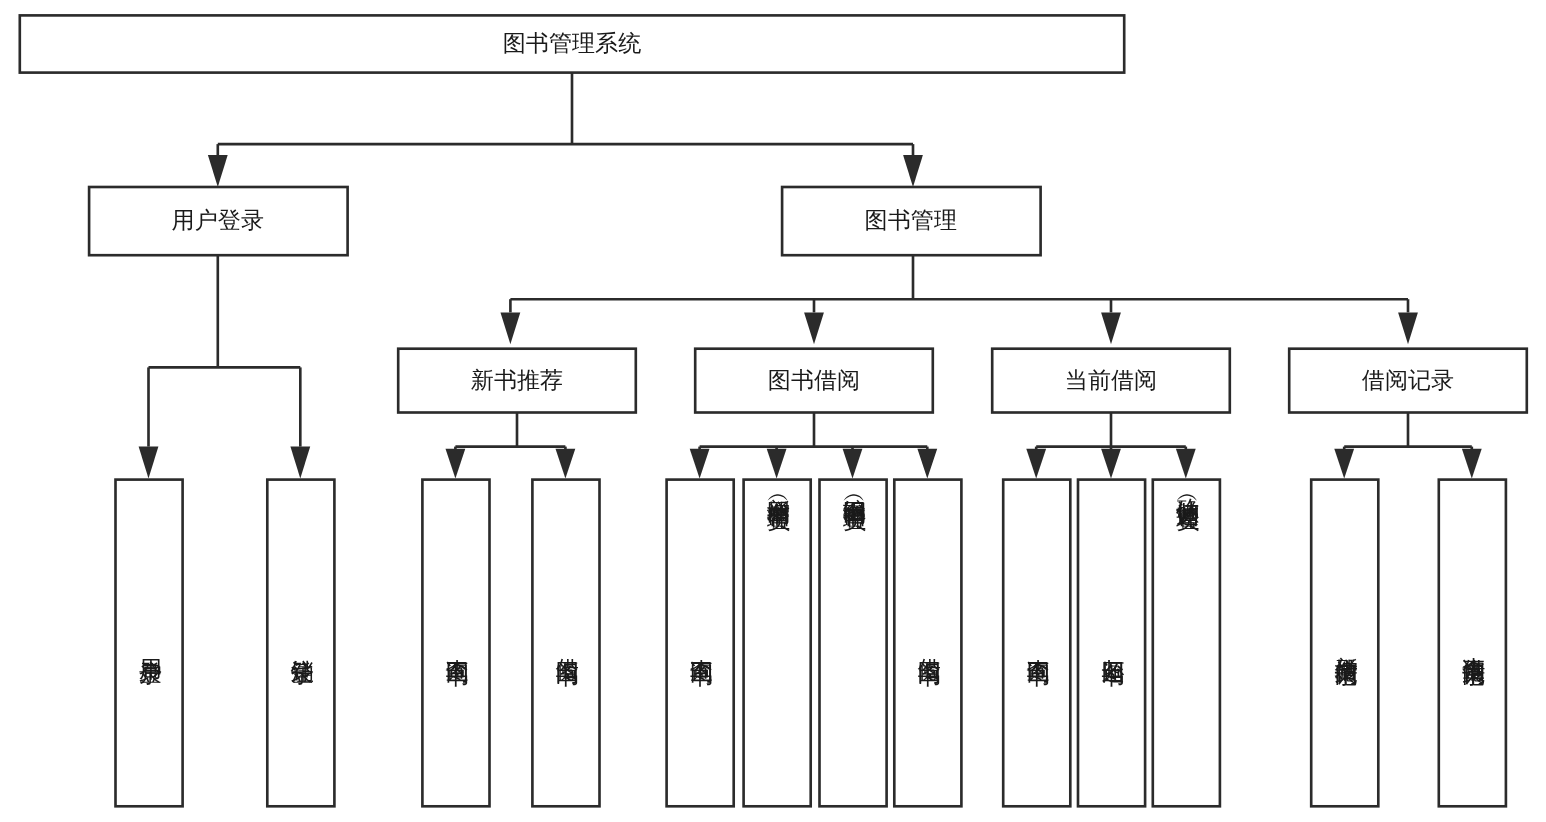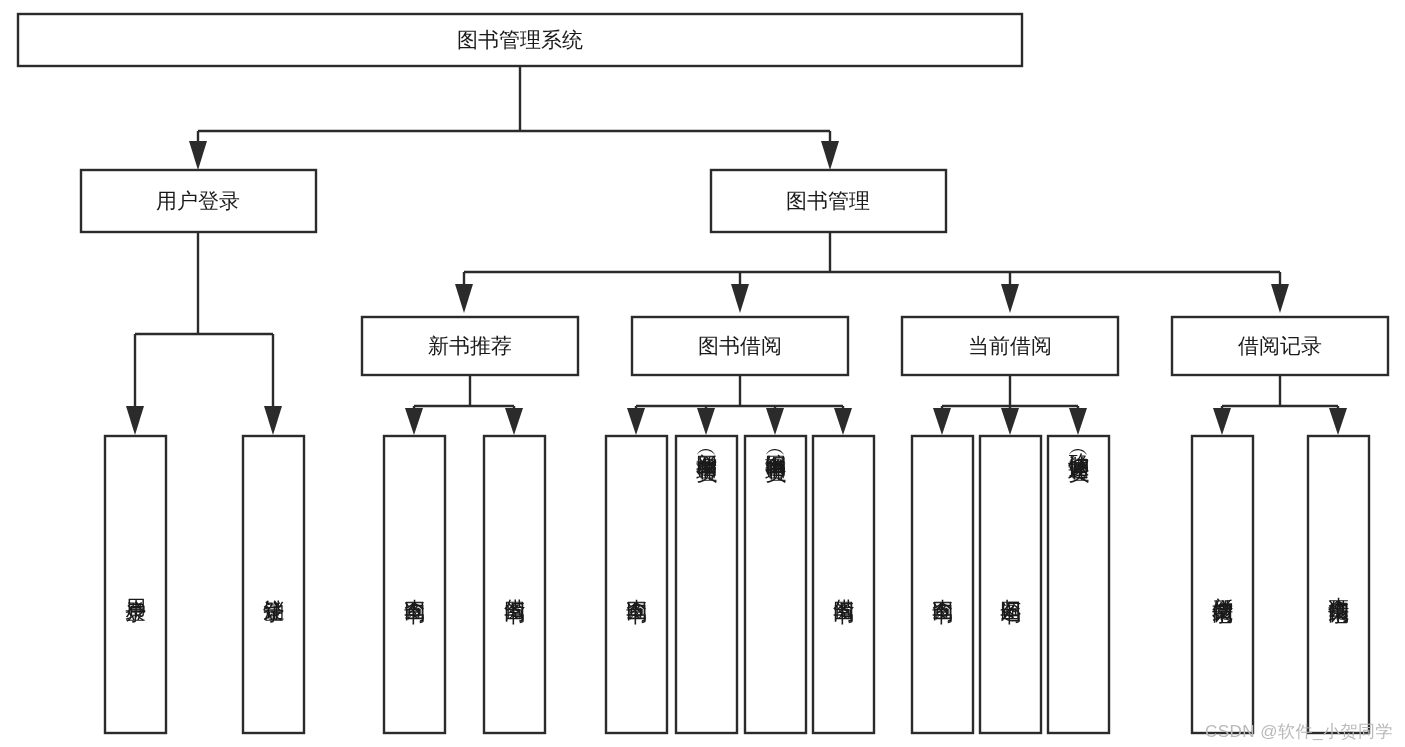--- a/index.html
+++ b/index.html
@@ -228,14 +228,13 @@
     <span class="leaf-label">确认归还（管理员）</span>
   </div>
 
   <div class="leaf-label-wrap" style="left:1192px; top:436px; width:61px; height:297px;">
     <span class="leaf-label">新增借阅记录</span>
   </div>
   <div class="leaf-label-wrap" style="left:1308px; top:436px; width:61px; height:297px;">
     <span class="leaf-label">查询借阅记录</span>
   </div>
 
-  <div class="watermark">CSDN @软件_小贺同学</div>
 </div>
 
 </body></html>

